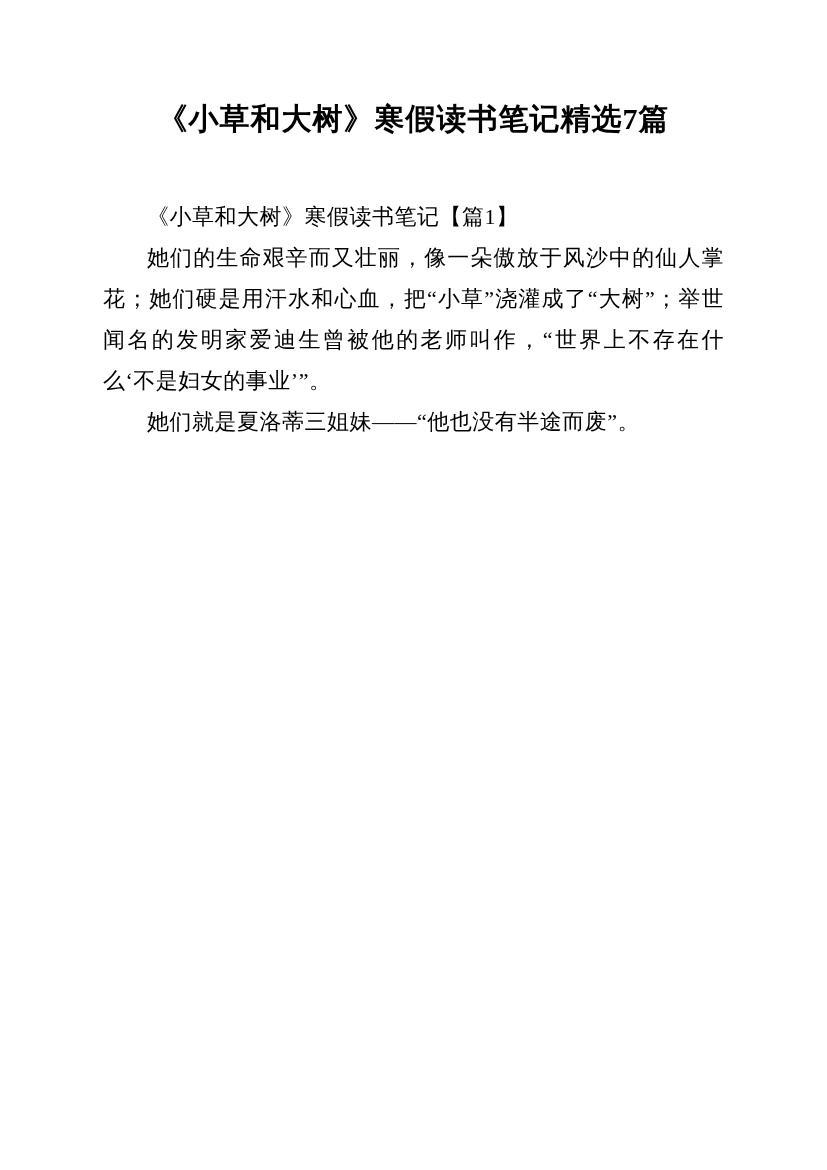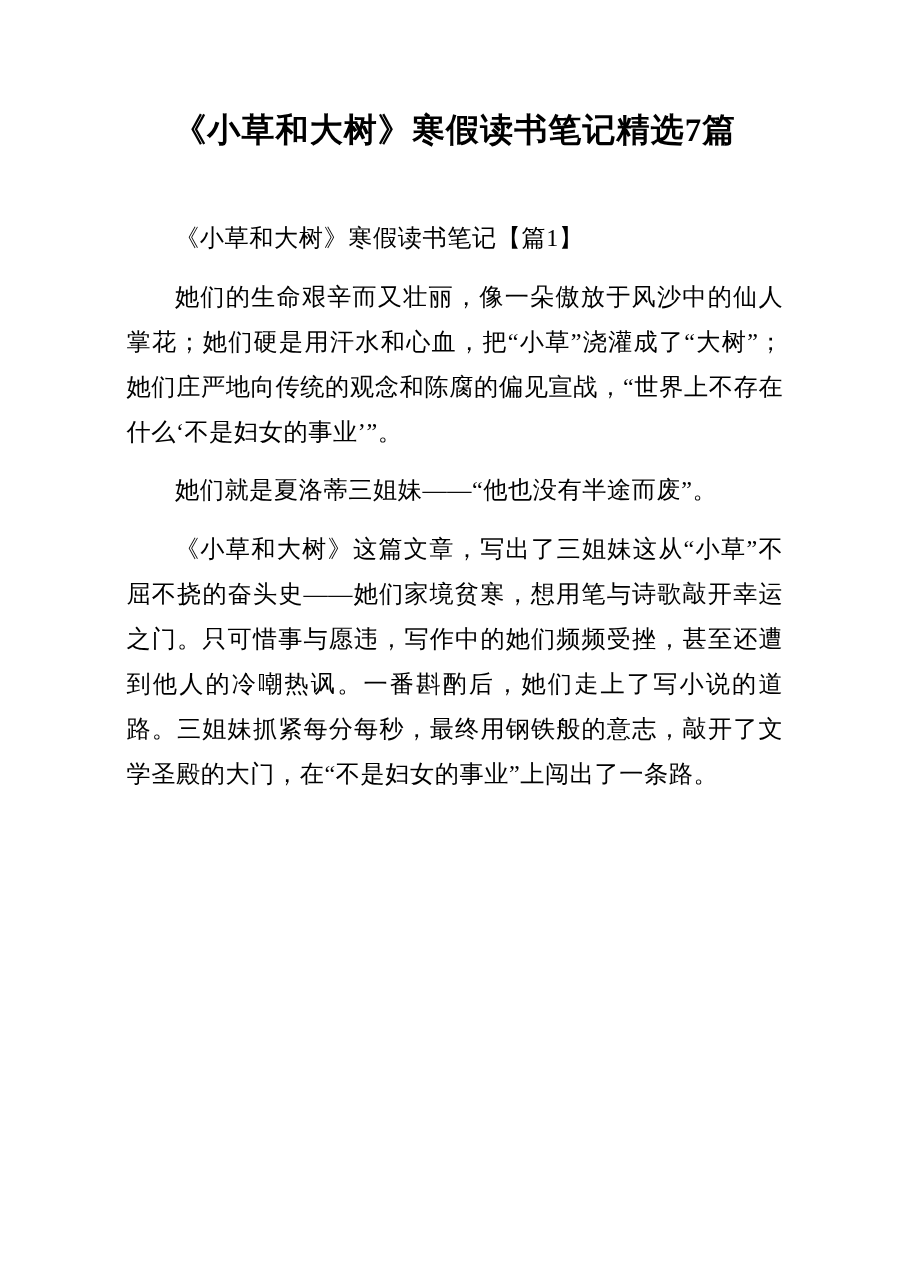--- a/index.html
+++ b/index.html
@@ -21,34 +21,33 @@
   }
   .doc-title {
     font-size: 30px;
     line-height: 46px;
     font-weight: bold;
     text-align: center;
     margin: 0 0 54px 0;
     letter-spacing: 1px;
   }
   .doc-body p {
-    margin: 12px;
+    margin: 0;
     font-size: 22px;
     line-height: 41px;
     text-align: justify;
     text-indent: 2em;
     font-weight: normal;
     letter-spacing: 0.5px;
   }
 </style>
 </head>
 <body>
 
 <div class="page">
   <h1 class="doc-title">《小草和大树》寒假读书笔记精选7篇</h1>
 
   <div class="doc-body">
     <p>《小草和大树》寒假读书笔记【篇1】</p>
-    <p>她们的生命艰辛而又壮丽，像一朵傲放于风沙中的仙人掌花；她们硬是用汗水和心血，把“小草”浇灌成了“大树”；她们庄严地向传统的观念和陈腐的偏见宣战，“世界上不存在什么‘不是妇女的事业’”。</p>
+    <p>她们的生命艰辛而又壮丽，像一朵傲放于风沙中的仙人掌花；她们硬是用汗水和心血，把“小草”浇灌成了“大树”；举世闻名的发明家爱迪生曾被他的老师叫作，“世界上不存在什么‘不是妇女的事业’”。</p>
     <p>她们就是夏洛蒂三姐妹——“他也没有半途而废”。</p>
-    <p>《小草和大树》这篇文章，写出了三姐妹这从“小草”不屈不挠的奋头史——她们家境贫寒，想用笔与诗歌敲开幸运之门。只可惜事与愿违，写作中的她们频频受挫，甚至还遭到他人的冷嘲热讽。一番斟酌后，她们走上了写小说的道路。三姐妹抓紧每分每秒，最终用钢铁般的意志，敲开了文学圣殿的大门，在“不是妇女的事业”上闯出了一条路。</p>
   </div>
 </div>
 
 </body></html>

